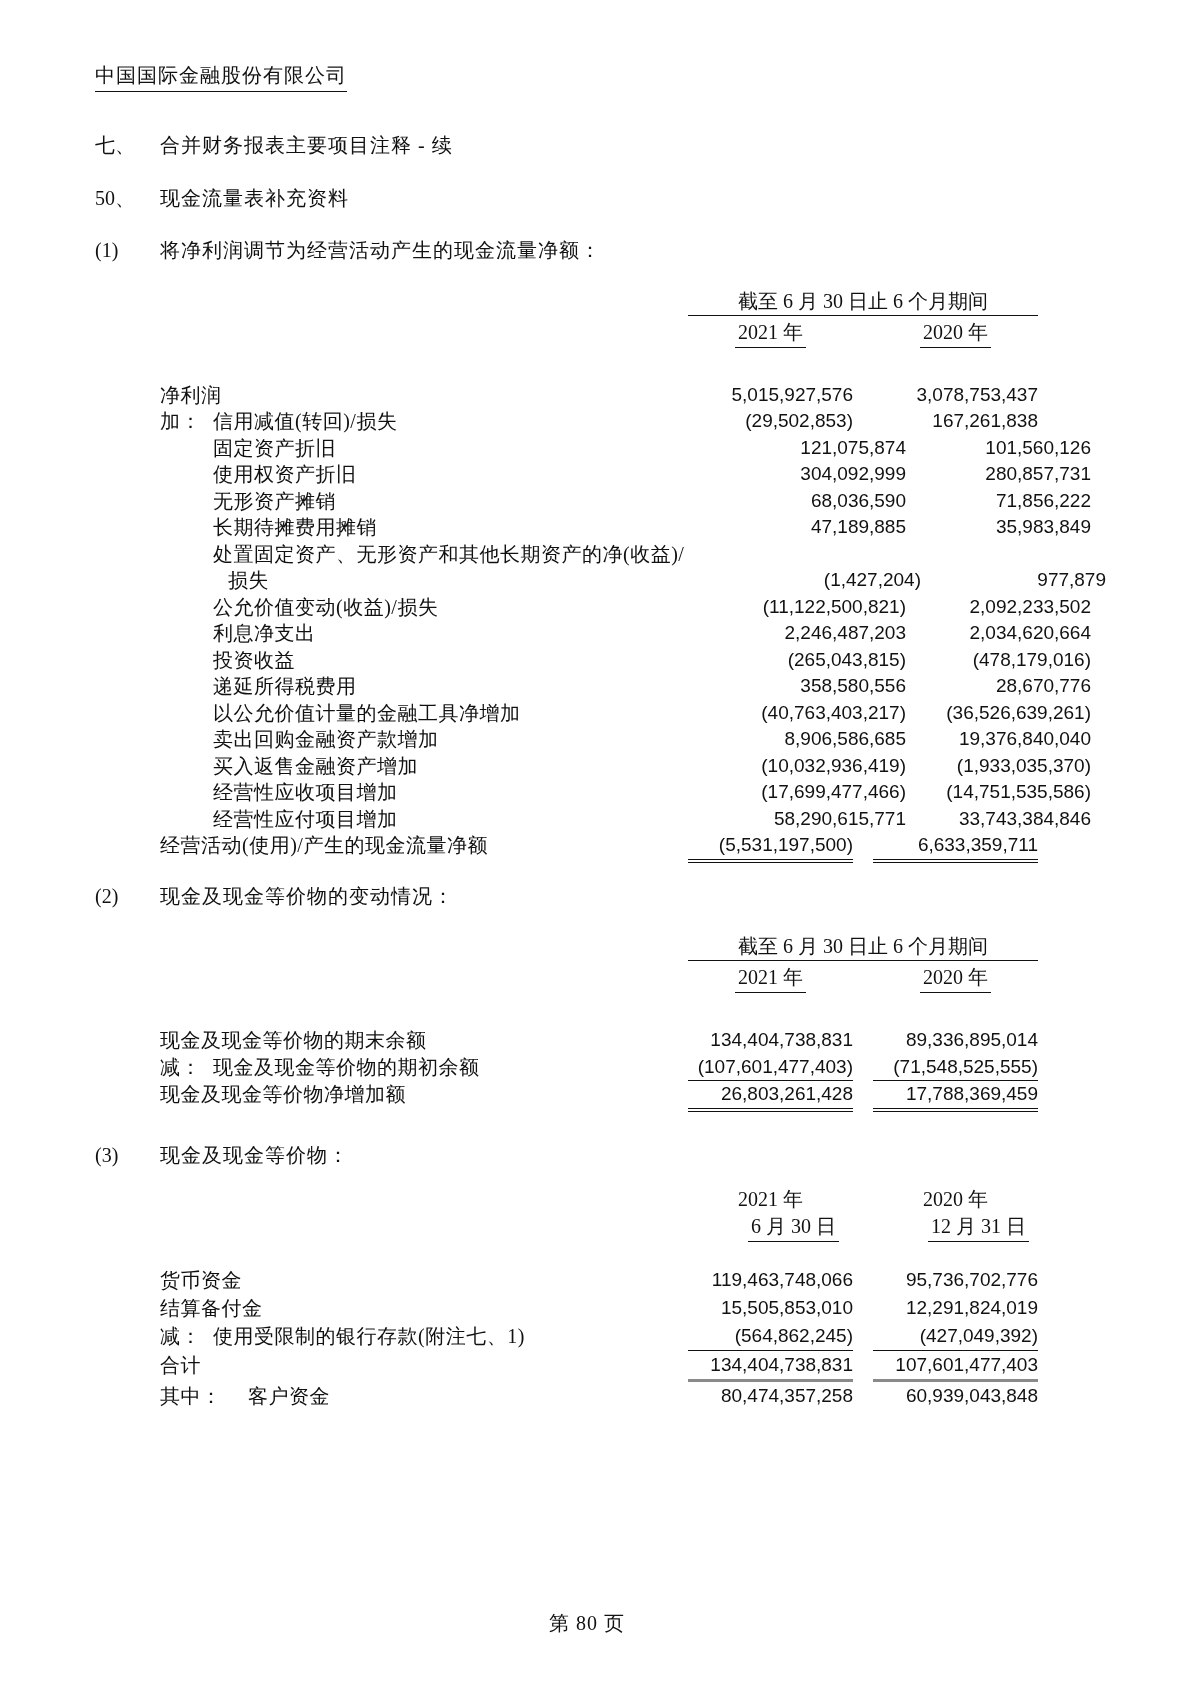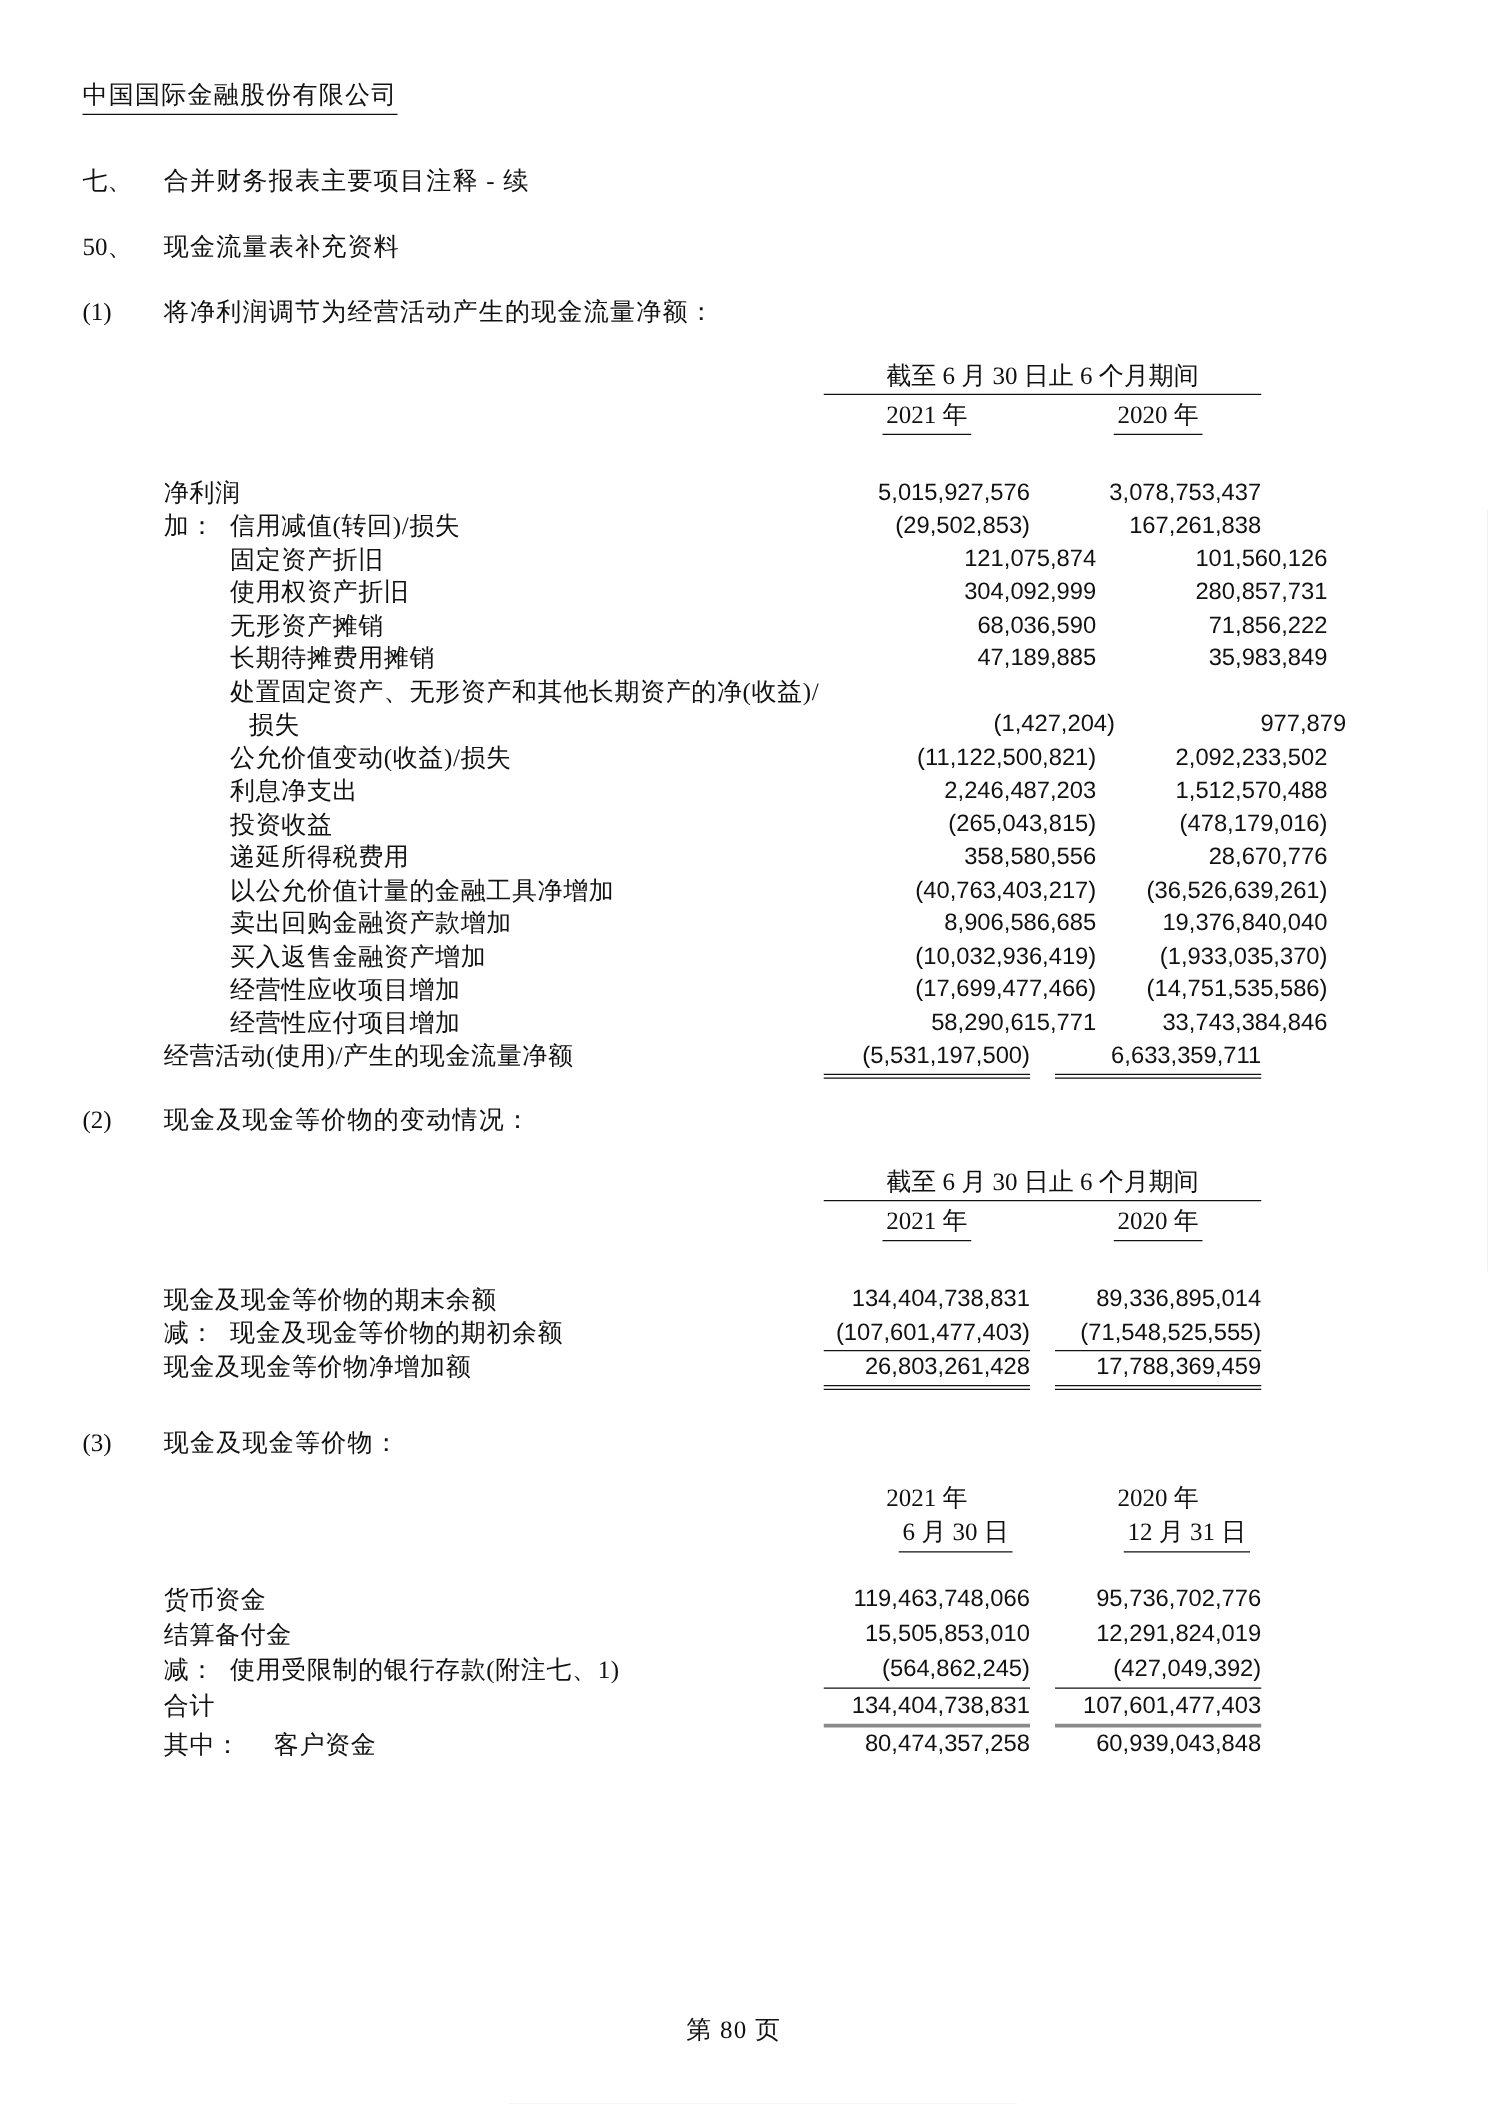--- a/index.html
+++ b/index.html
@@ -6,21 +6,21 @@
   .page {
     position:relative;
     width:1190px; height:1683px;
     margin:0 auto;
     background:#ffffff;
     color:#111111;
     font-family:"Liberation Serif", serif;
     font-size:20px;
     overflow:hidden;
   }
-  .content { padding:62px 0 0 66px; }
+  .content { padding:62px 0 0 95px; }
 
   .company {
     display:inline-block;
     border-bottom:1px solid #111;
     padding-bottom:2px;
     margin-bottom:40px;
     letter-spacing:1px;
   }
 
   .hrow { display:flex; line-height:26.5px; }
@@ -155,21 +155,21 @@
         <div class="trow">
           <div class="tlabel ind1">公允价值变动(收益)/损失</div>
           <div class="val">(11,122,500,821)</div>
           <div class="vgap"></div>
           <div class="val">2,092,233,502</div>
         </div>
         <div class="trow">
           <div class="tlabel ind1">利息净支出</div>
           <div class="val">2,246,487,203</div>
           <div class="vgap"></div>
-          <div class="val">1,512,570,488</div>
+          <div class="val">2,034,620,664</div>
         </div>
         <div class="trow">
           <div class="tlabel ind1">投资收益</div>
           <div class="val">(265,043,815)</div>
           <div class="vgap"></div>
           <div class="val">(478,179,016)</div>
         </div>
         <div class="trow">
           <div class="tlabel ind1">递延所得税费用</div>
           <div class="val">358,580,556</div>

